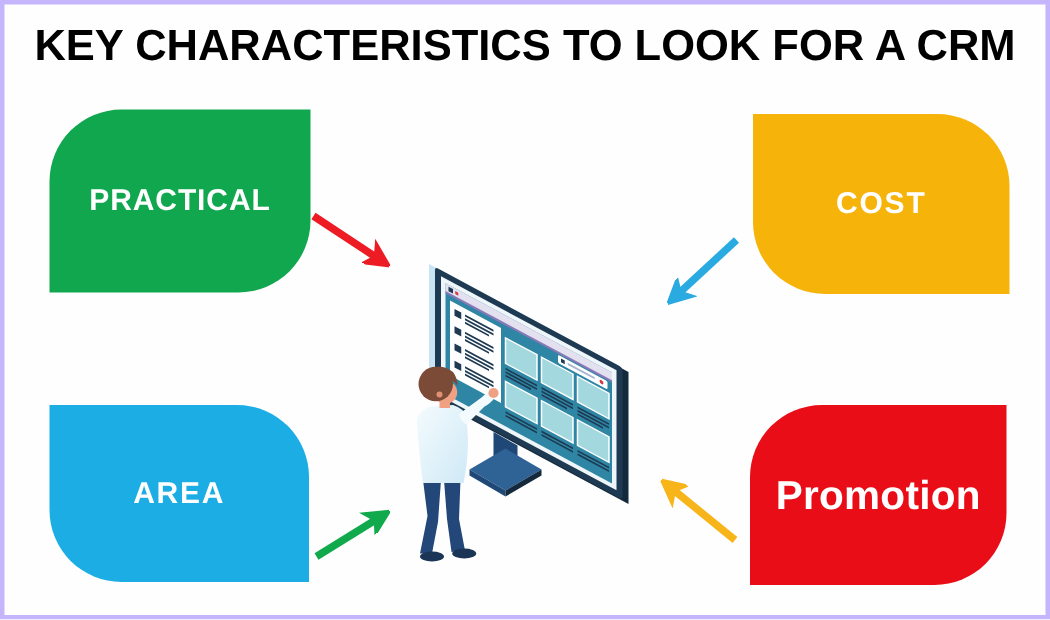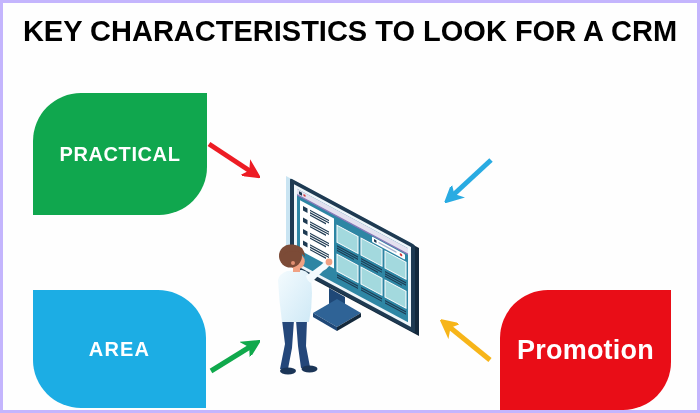--- a/index.html
+++ b/index.html
@@ -8,21 +8,21 @@
     background:#fefefe;border:3px solid #c4b5fd;overflow:hidden;
     font-family:"Liberation Sans",sans-serif;
   }
   .title{
     position:absolute;left:0;top:12px;width:100%;text-align:center;
     font-size:29px;font-weight:bold;color:var(--title-color,#000);
     letter-spacing:0px;margin:0;
   }
   .box{
     position:absolute;display:flex;align-items:center;justify-content:center;
-    color:var(--box-text,#fff);font-weight:bold;text-align:center;margin-top:20px;
+    color:var(--box-text,#fff);font-weight:bold;text-align:center;
   }
   .box.practical{left:30px;top:70px;width:174px;height:122px;
     background:var(--box-practical,#10A74E);border-radius:48px 0 48px 0;
     font-size:20px;letter-spacing:.6px;}
   .box.cost{left:499px;top:73px;width:171px;height:120px;
     background:var(--box-cost,#F6B40B);border-radius:0 48px 0 48px;
     font-size:20px;letter-spacing:1.2px;}
   .box.area{left:30px;top:267px;width:173px;height:118px;
     background:var(--box-area,#1CADE4);border-radius:0 48px 0 48px;
     font-size:20px;letter-spacing:1.2px;}
@@ -38,20 +38,23 @@
 </style>
 </head>
 <body>
 
 <div class="page">
 
   <h1 class="title">KEY CHARACTERISTICS TO LOOK FOR A CRM</h1>
 
   <div class="box practical">
     <span>PRACTICAL</span>
+  </div>
+  <div class="box cost">
+    <span>COST</span>
   </div>
   <div class="box promotion">
     <span>Promotion</span>
   </div>
   <div class="box area">
     <span>AREA</span>
   </div>
 
   <svg class="arrows" viewBox="0 0 700 413">
     <defs>

